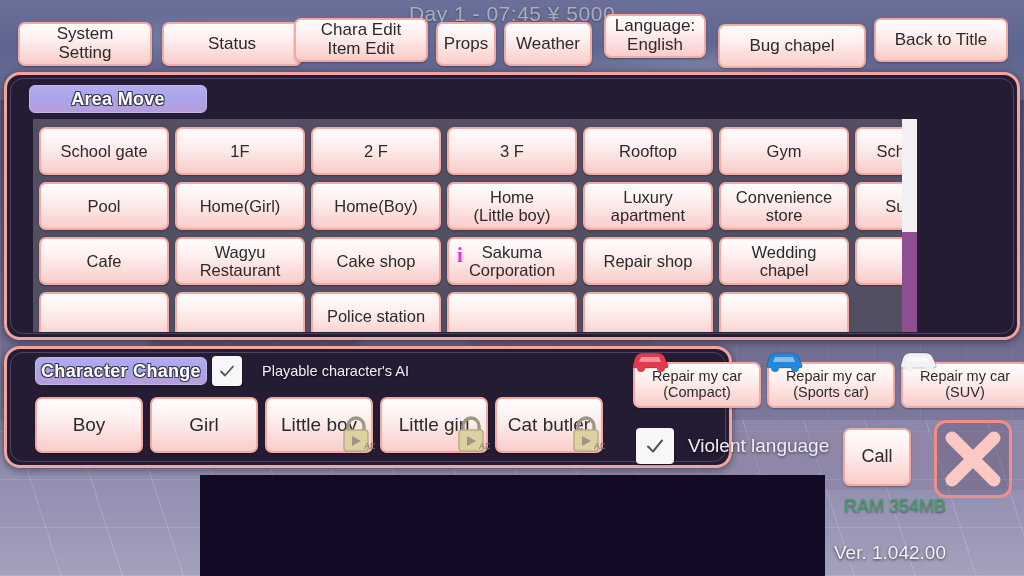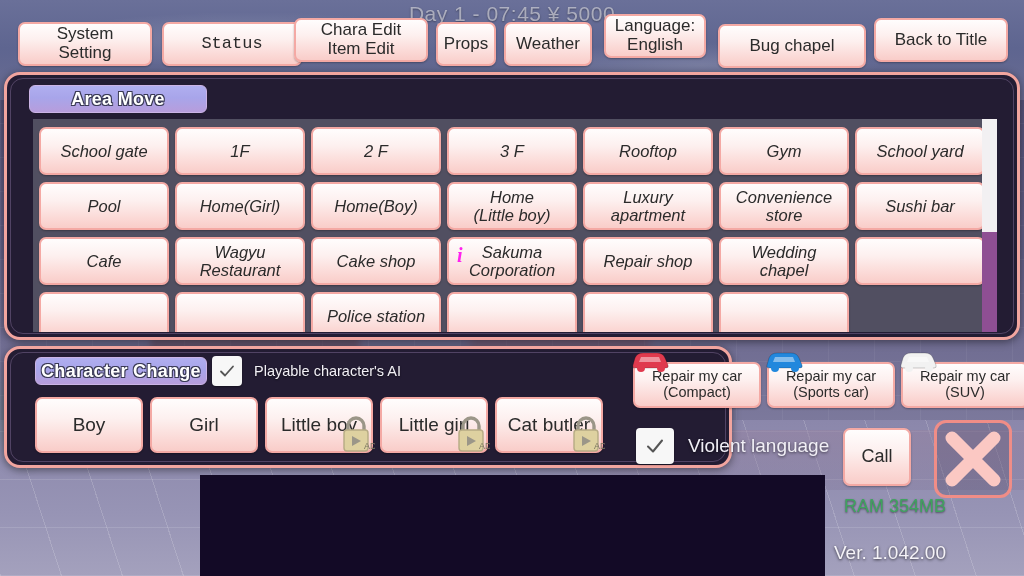--- a/index.html
+++ b/index.html
@@ -123,21 +123,21 @@
     width: 1024px; height: 52px;
     z-index: 5;
   }
   .toolbar .pbtn {
     position: absolute;
     font-size: 17px;
     height: 44px;
     padding: 0 8px;
   }
   .tb-sys      { left: 18px;  top: 4px;  width: 134px; }
-  .tb-status   { left: 162px; top: 4px;  width: 140px; font-family: Liberation Mono, monospace; }
+  .tb-status   { left: 162px; top: 4px;  width: 140px; }
   .tb-chara    { left: 294px; top: 0px;  width: 134px; height: 52px; font-size: 16px; }
   .tb-props    { left: 436px; top: 4px;  width: 60px;  }
   .tb-weather  { left: 504px; top: 4px;  width: 88px;  }
   .tb-lang     { left: 604px; top: -4px; width: 102px; height: 56px; font-size: 16px; }
   .tb-bug      { left: 718px; top: 6px;  width: 148px; height: 40px; font-size: 15px; }
   .tb-title    { left: 874px; top: 0px;  width: 134px; height: 52px; font-size: 18px; }
 
   
   .panel {
     position: absolute;
@@ -172,24 +172,23 @@
     user-select: none;
   }
 
   
   #area-panel { left: 4px; top: 72px; width: 1016px; height: 268px; }
   #area-header { left: 22px; top: 10px; width: 178px; }
 
   .grid-wrap {
     position: absolute;
     left: 26px; top: 44px;
-    width: 964px; height: 213px;
+    width: 884px; height: 213px;
     background: rgba(120,122,135,0.55);
     overflow: hidden;
-    font-style: italic;
   }
   .grid {
     position: absolute;
     left: 0; top: 0;
     display: grid;
     grid-template-columns: repeat(7, 130px);
     gap: 7px 6px;
     padding: 8px 6px;
   }
   .grid .pbtn {
@@ -251,21 +250,21 @@
     border-radius: 4px;
     box-shadow: 0 1px 2px rgba(0,0,0,0.4);
   }
   .cbox svg { display: block; }
 
   #ai-check-wrap {
     position: absolute;
     left: 212px; top: 356px;
     display: flex;
     align-items: center;
-    gap: 12px;
+    gap: 20px;
     z-index: 6;
   }
   #ai-check-wrap .cbox { width: 30px; height: 30px; }
   #ai-check-label {
     color: #f2f0f6;
     font-size: 14.5px;
     text-shadow: 0 1px 2px rgba(0,0,0,0.6);
     white-space: nowrap;
   }
 

